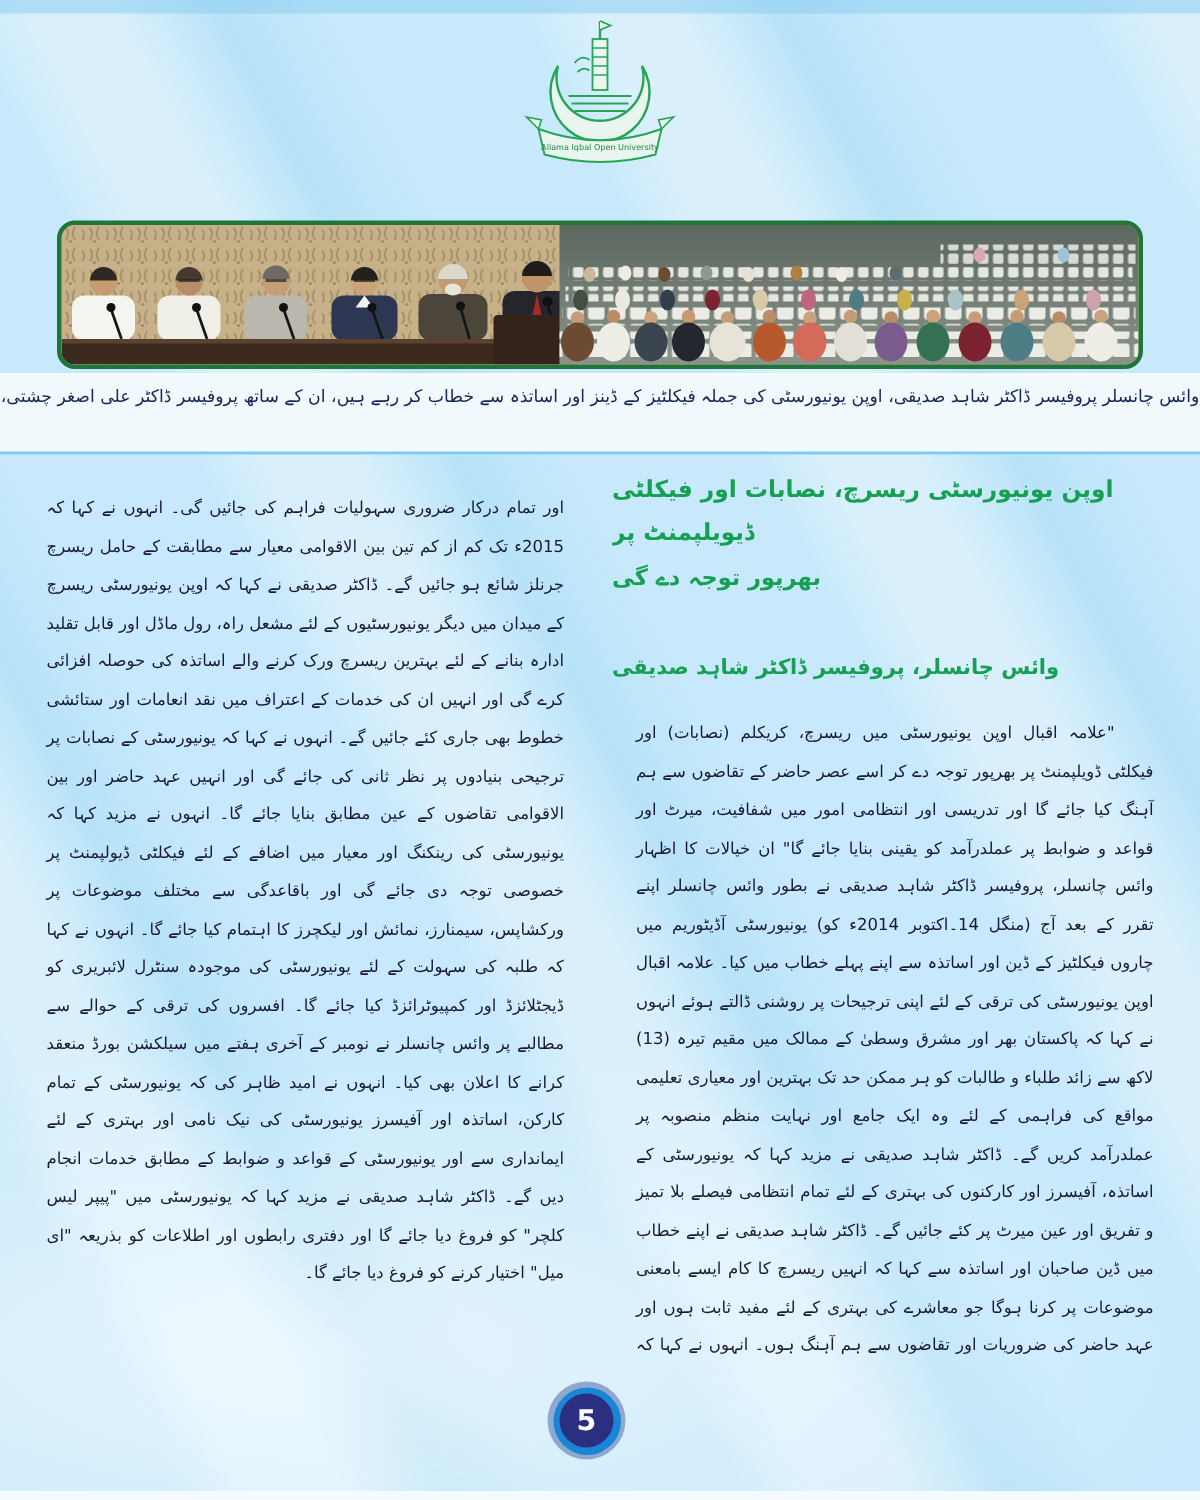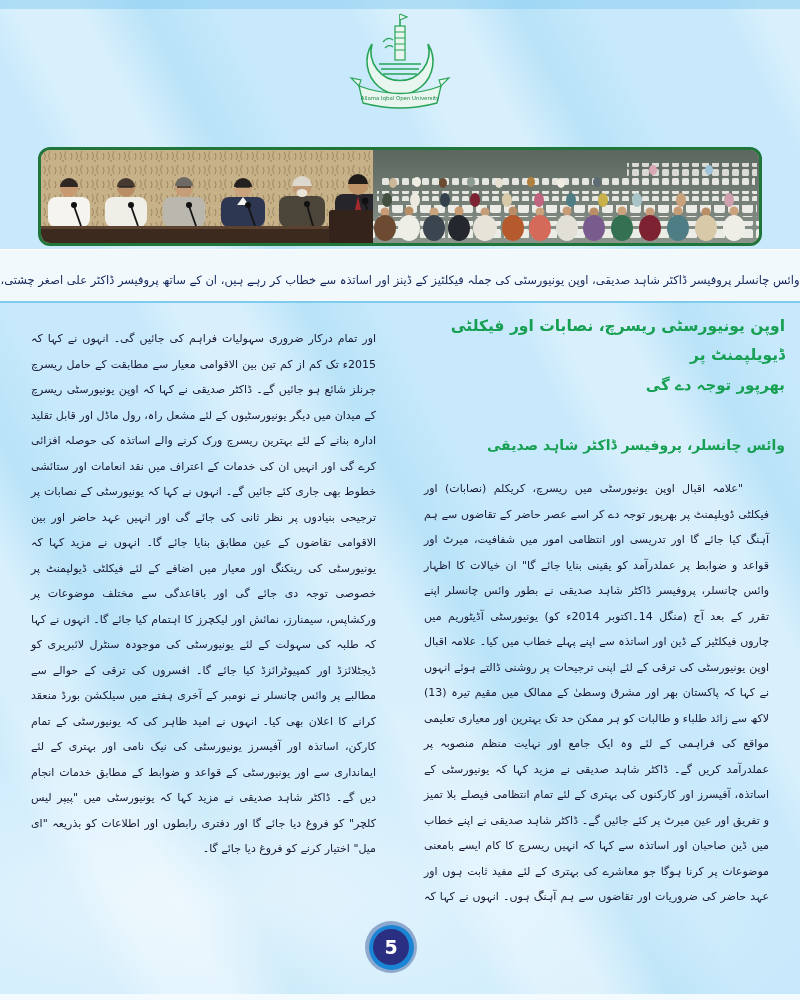--- a/index.html
+++ b/index.html
@@ -26,32 +26,32 @@
   .photo-frame {
     position:absolute; left:38px; top:147px; width:724px; height:99px;
     border:3px solid #20753b; border-radius:12px; overflow:hidden; background:#c6b189;
   }
   .photo-frame svg { display:block; width:100%; height:100%; }
 
   .caption-band {
     position:absolute; left:0; top:249px; width:800px; height:54px;
     background:#f1f9fd; border-top:1px solid #ffffff; border-bottom:2px solid #7ecbee;
     direction:rtl; text-align:center; color:#15265a;
-    font-size:11.5px; line-height:25px; padding-top:18px;
+    font-size:11.5px; line-height:25px; padding-top:2px;
   }
 
   .columns {
     position:absolute; left:15px; top:310px; width:770px; height:606px;
     display:flex; gap:16px; direction:rtl;
   }
   .col {
     width:377px; height:100%; overflow:hidden;
     text-align:justify; color:#191936; font-size:11px; line-height:25.5px;
   }
-  .headline { text-align:right; color:#17a053; font-weight:bold; margin:2px 0 12px; }
+  .headline { text-align:left; color:#17a053; font-weight:bold; margin:2px 0 12px; }
   .headline span { display:block; }
   .h-line-0 { font-size:15.5px; line-height:29px; }
   .h-line-1 { font-size:15px;  line-height:31px; }
   .h-line-2 { font-size:14px;  line-height:30px;margin-top:29px; }
   .para { margin:16px; }
   .indent { text-indent:26px; }
 
   .page-badge {
     position:absolute; left:365px; top:921px; width:52px; height:52px;
     border-radius:50%; background:#8ea9cd;

